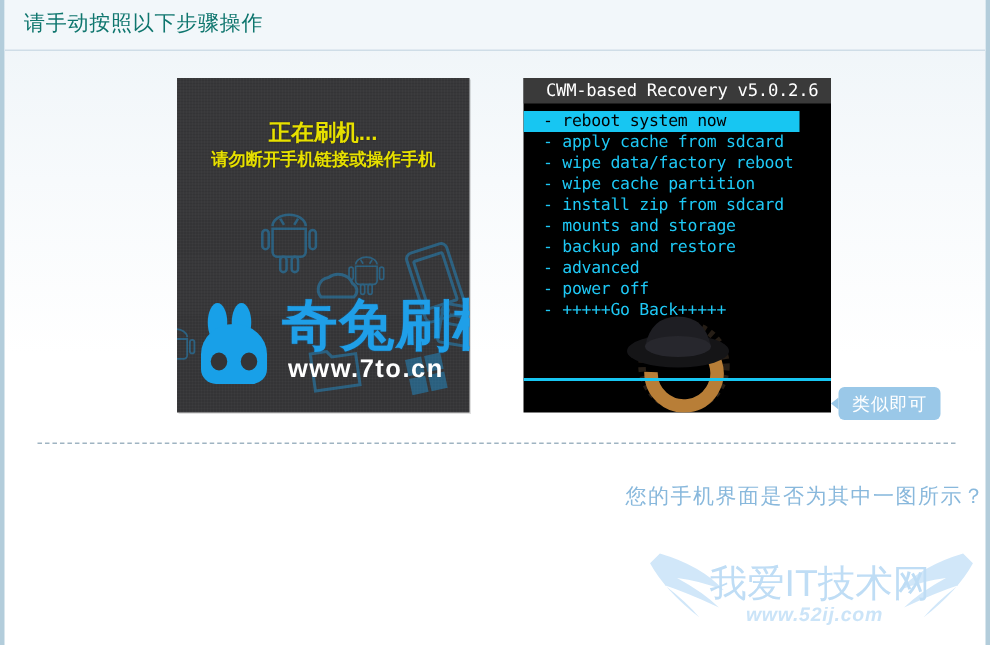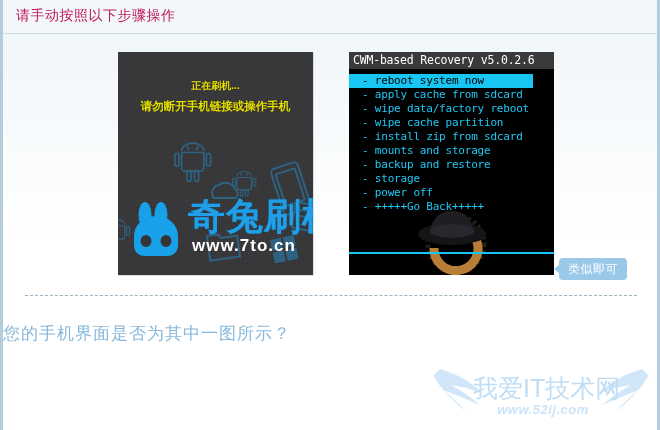--- a/index.html
+++ b/index.html
@@ -32,21 +32,21 @@
     height: 34px;
     background: #f2f7fa;
     border-bottom: 1px solid #cfdde7;
     box-sizing: border-box;
   }
   .header-title {
     position: absolute;
     left: 13px;
     top: 7px;
     font-size: 14px;
-    color: #be185d;
+    color: #0f766e;
     letter-spacing: 0.5px;
     white-space: nowrap;
   }
 
   
   .shot {
     position: absolute;
     overflow: hidden;
   }
   .shot-flash {
@@ -58,21 +58,21 @@
       repeating-linear-gradient(0deg, rgba(255,255,255,0.020) 0px, rgba(255,255,255,0.020) 1px, rgba(0,0,0,0) 1px, rgba(0,0,0,0) 2px),
       repeating-linear-gradient(90deg, rgba(255,255,255,0.020) 0px, rgba(255,255,255,0.020) 1px, rgba(0,0,0,0) 1px, rgba(0,0,0,0) 2px),
       #343436;
     box-shadow: 1px 1px 0 rgba(0,0,0,0.12);
   }
   .flash-line1, .flash-line2 {
     position: absolute;
     width: 100%;
     text-align: center;
     color: #e7e000;
-    font-size: 10px;
+    font-size: 15px;
     font-weight: bold;
     white-space: nowrap;
     text-shadow: 0 0 1px rgba(0,0,0,0.6);
   }
   .flash-line1 { top: 27px; }
   .flash-line2 { top: 47px; font-size: 11.5px; }
 
   
   .bg-icons {
     position: absolute;
@@ -130,21 +130,21 @@
   }
   .rec-title {
     position: absolute;
     left: 0; top: 0;
     width: 205px;
     height: 17px;
     background: #3a3a3a;
     color: #ffffff;
     font-size: 11.5px;
     line-height: 17px;
-    padding-left: 4px;
+    padding-left: 15px;
     box-sizing: border-box;
     white-space: nowrap;
     letter-spacing: -0.2px;
   }
   .rec-menu {
     position: absolute;
     left: 0;
     top: 22px;
     width: 184px;
   }
@@ -214,22 +214,22 @@
     height: 0;
     border-top: 1px dashed #9fb4c2;
   }
 
   
   .question {
     position: absolute;
     left: 0;
     top: 322px;
     width: 654px;
-    text-align: left;
-    font-size: 17px;
+    text-align: right;
+    font-size: 14px;
     color: #88b8dc;
     letter-spacing: 1px;
     white-space: nowrap;
   }
 
   
   .watermark {
     position: absolute;
     left: 424px;
     top: 362px;
@@ -357,21 +357,21 @@
   <div class="shot shot-recovery">
     <div class="rec-title">CWM-based Recovery v5.0.2.6</div>
     <div class="rec-menu">
         <div class="rec-item selected">- reboot system now</div>
         <div class="rec-item">- apply cache from sdcard</div>
         <div class="rec-item">- wipe data/factory reboot</div>
         <div class="rec-item">- wipe cache partition</div>
         <div class="rec-item">- install zip from sdcard</div>
         <div class="rec-item">- mounts and storage</div>
         <div class="rec-item">- backup and restore</div>
-        <div class="rec-item">- storage</div>
+        <div class="rec-item">- advanced</div>
         <div class="rec-item">- power off</div>
         <div class="rec-item">- +++++Go Back+++++</div>
       </div>
     <svg class="cwm-logo" viewBox="0 0 100 80">
 
       <g transform="translate(52,44)">
         <circle r="28" fill="none" stroke="#2a2118" stroke-width="5" stroke-dasharray="3 3"></circle>
         <path d="M -22 4 a22 22 0 1 0 12 -19 l 3 -9 l 13 13 l -16 6 l 3 -10" fill="none" stroke="#c8893c" stroke-width="9" stroke-linejoin="round"></path>
       </g>
 

